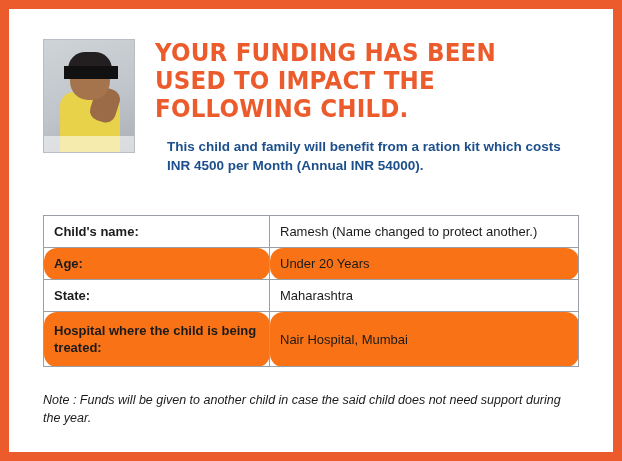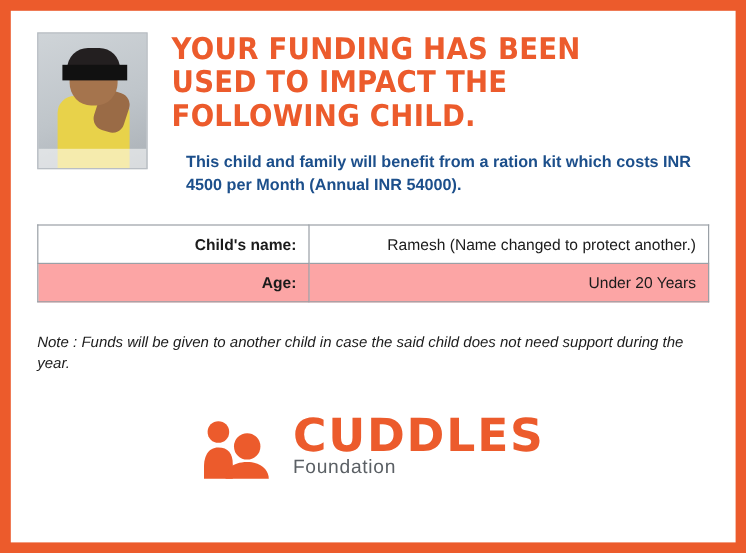--- a/index.html
+++ b/index.html
@@ -13,21 +13,21 @@
     font-family: "Liberation Sans", sans-serif;
     overflow: hidden;
   }
   .card {
     position: relative;
     box-sizing: border-box;
     width: 622px;
     height: 461px;
     background: #ffffff;
     border: 9px solid #ec5b2c;
-    padding: 0;
+    padding: 12px;
   }
   .inner {
     box-sizing: border-box;
     width: 100%;
     height: 100%;
     padding: 18px 22px 10px 22px;
     display: flex;
     flex-direction: column;
   }
 
@@ -122,41 +122,41 @@
     color: #1c4f8b;
     font-family: "Liberation Sans", sans-serif;
     font-weight: bold;
     font-size: 13.5px;
     line-height: 19px;
     margin: 12px;
   }
 
   
   .table {
-    margin-top: 12px;
+    margin-top: 28px;
     border: 1px solid #9aa0a6;
     border-collapse: collapse;
     width: 100%;
     table-layout: fixed;
-    text-align: right;
   }
   .table td {
     border: 1px solid #9aa0a6;
     padding: 7px 10px;
     font-size: 13px;
     color: #1b1b1b;
     vertical-align: middle;
     line-height: 17px;
   }
   .table td.label {
     width: 205px;
     font-weight: bold;
   }
   .table tr.shaded td {
-    background: #fca5a5;
+    background: #f97316;
+    border-radius: 13px;
   }
   .table td.tall {
     height: 40px;
   }
 
   
   .note {
     margin-top: 24px;
     font-size: 12.5px;
     line-height: 18px;
@@ -229,20 +229,28 @@
     <table class="table">
       <tbody>
         <tr>
           <td class="label">Child's name:</td>
           <td class="value">Ramesh (Name changed to protect another.)</td>
         </tr>
         <tr class="shaded">
           <td class="label">Age:</td>
           <td class="value">Under 20 Years</td>
         </tr>
+        <tr>
+          <td class="label">State:</td>
+          <td class="value">Maharashtra</td>
+        </tr>
+        <tr class="shaded">
+          <td class="label tall">Hospital where the child is being treated:</td>
+          <td class="value tall">Nair Hospital, Mumbai</td>
+        </tr>
       </tbody>
     </table>
 
     <p class="note">
       <span class="note-label">Note :</span><span> Funds will be given to another child in case the said child does not need support during the year.</span>
     </p>
 
     <div class="logo-row">
       <div class="logo-mark">
         <svg width="62" height="62" viewBox="0 0 62 62" aria-hidden="true">

